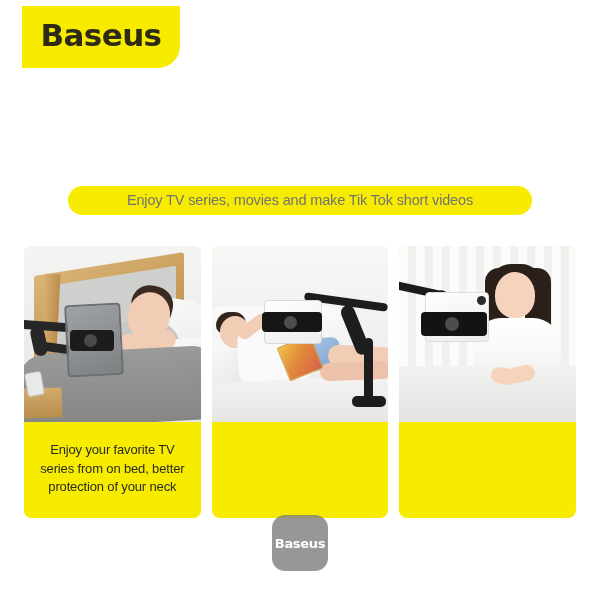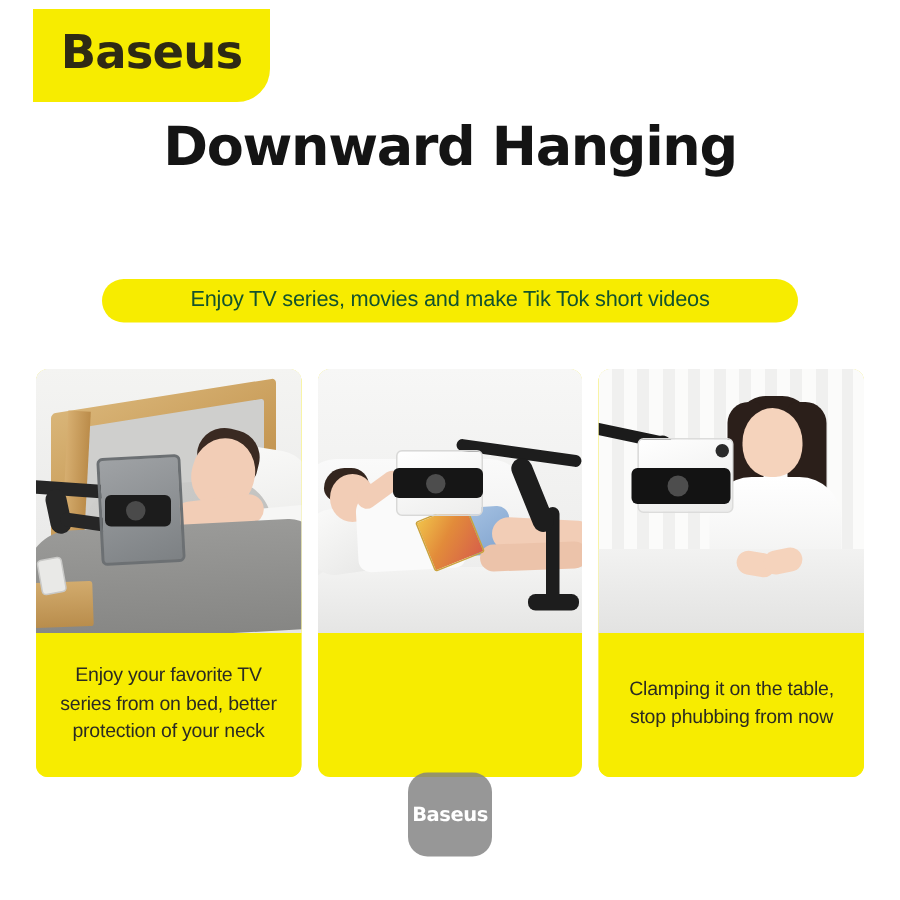--- a/index.html
+++ b/index.html
@@ -66,21 +66,21 @@
     background: #F7EC00;
     border-radius: 15px;
     display: flex;
     align-items: center;
     justify-content: center;
     box-sizing: border-box;
   }
   .subtitle-text {
     font-size: 14.5px;
     font-weight: 400;
-    color: #14532d;
+    color: #737373;
     letter-spacing: -0.15px;
     line-height: 1;
     white-space: nowrap;
   }
 
   
   .cards {
     position: absolute;
     left: 24px;
     top: 246px;
@@ -321,21 +321,20 @@
   }
 </style>
 </head>
 <body>
 
 <div class="logo-badge">
   <span class="logo-badge-text">Baseus</span>
 </div>
 
 <div class="headline">
-  <span class="headline-line">Downward Hanging</span>
 </div>
 
 <div class="subtitle-pill">
   <span class="subtitle-text">Enjoy TV series, movies and make Tik Tok short videos</span>
 </div>
 
 <div class="cards">
 
   <div class="card">
     <div class="card-photo">
@@ -405,22 +404,19 @@
         <div class="s3-handL"></div>
         <div class="s3-handR"></div>
         <div class="s3-arm1"></div>
         <div class="s3-arm2"></div>
         <div class="s3-tablet"></div>
         <div class="s3-cam"></div>
         <div class="s3-clamp"></div>
         <div class="s3-clampknob"></div>
       </div>
     </div>
-    <div class="card-caption">
-      <span class="card-caption-text">Clamping it on the table, stop phubbing from now</span>
-    </div>
   </div>
 
 </div>
 
 <div class="footer-badge">
   <span class="footer-badge-text">Baseus</span>
 </div>
 
 </body></html>

